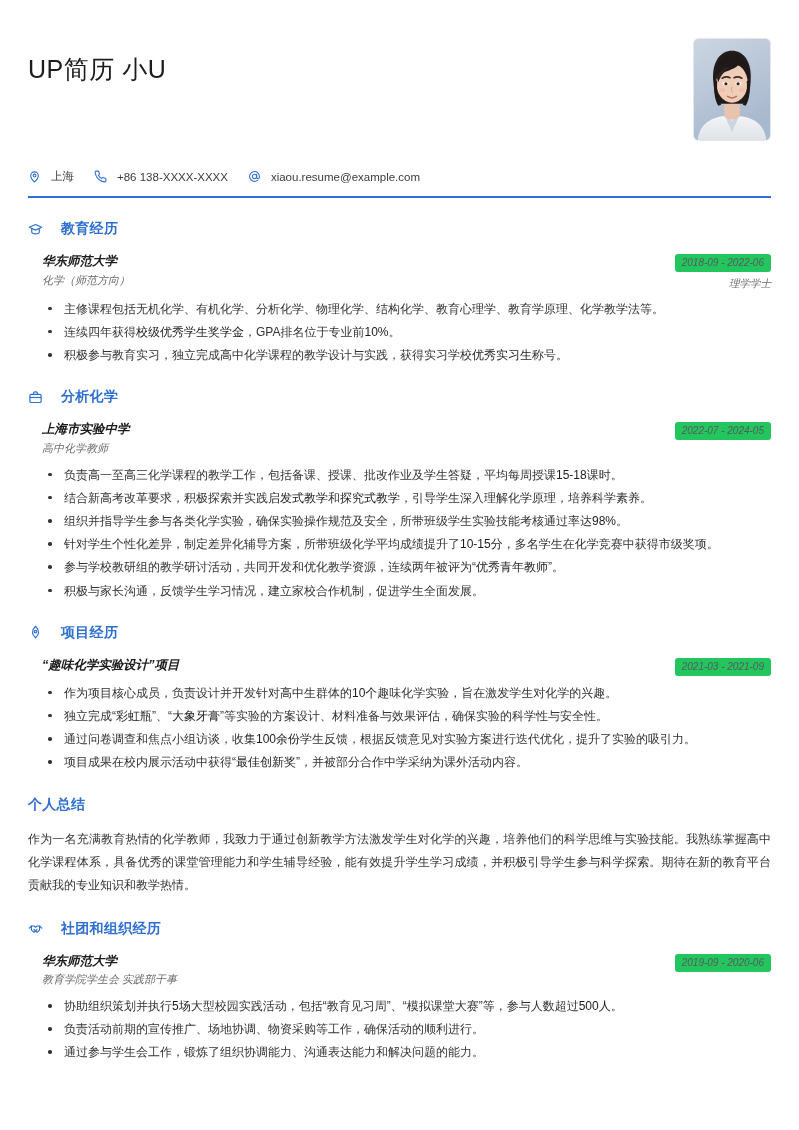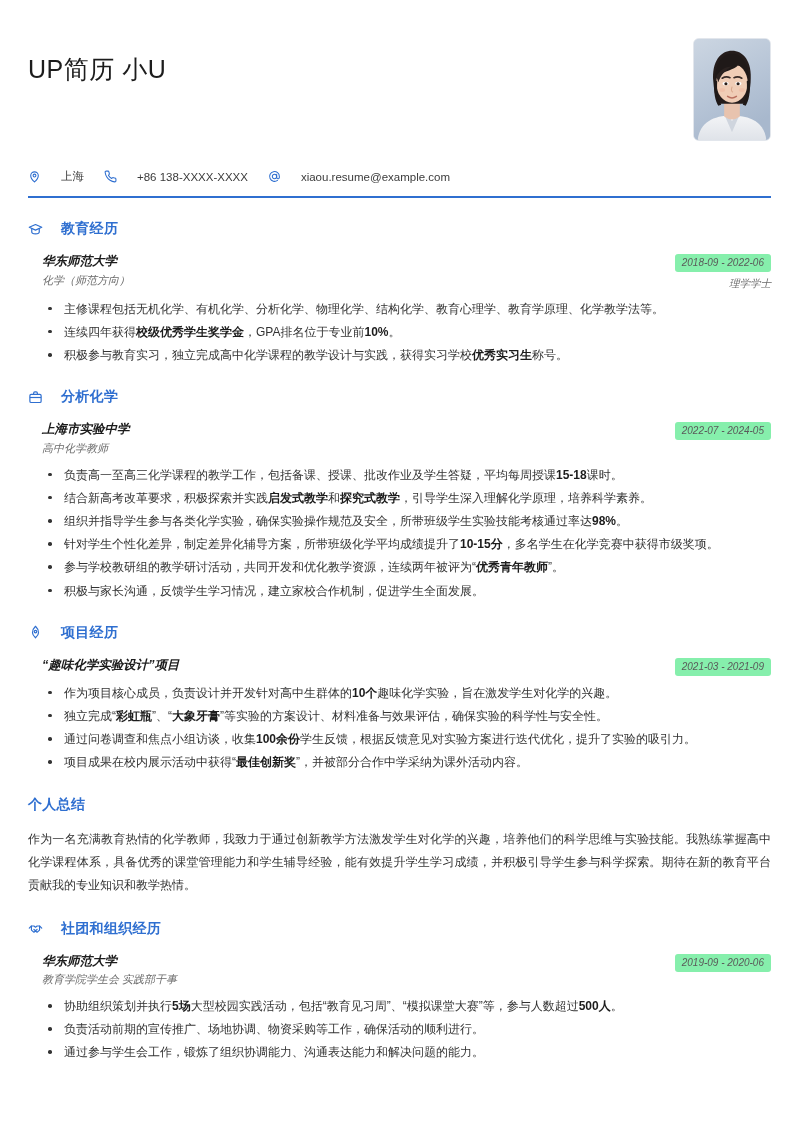--- a/index.html
+++ b/index.html
@@ -52,21 +52,21 @@
 
   
   .contacts {
     display: flex;
     align-items: center;
     gap: 20px;
     margin-top: 28px;
     font-size: 11.5px;
     color: #3b3b3b;
   }
-  .contact-item { display: flex; align-items: center; gap: 20px; white-space: nowrap; }
+  .contact-item { display: flex; align-items: center; gap: 10px; white-space: nowrap; }
   .contact-item .ico { display: inline-flex; width: 13px; height: 13px; color: #2f6fd0; flex: none; }
   .contact-item .ico svg { width: 13px; height: 13px; display: block; }
 
   .rule {
     margin-top: 12px;
     height: 2px;
     background: #2f6fd0;
     width: 100%;
   }
 
@@ -109,21 +109,21 @@
     line-height: 1.6;
     margin-top: 1px;
   }
 
   .entry-right { text-align: right; flex: none; padding-left: 14px; }
 
   .date-badge {
     display: inline-block;
     font-size: 10px;
     color: #5a5a5a;
-    background: #86efac;
+    background: #22c55e;
     border-radius: 3px;
     padding: 2px 7px;
     line-height: 1.4;
     white-space: nowrap;
   }
 
   .entry-extra {
     font-size: 10.5px;
     color: #6b6b6b;
     margin-top: 4px;
@@ -144,21 +144,21 @@
     content: "";
     position: absolute;
     left: 6px;
     top: 9px;
     width: 3.5px;
     height: 3.5px;
     background: #333333;
     border-radius: 50%;
   }
 
-  ul.bullets li b { font-weight: 700; color: #1c1c1c; }
+  ul.bullets li b { font-weight: 400; color: #1c1c1c; }
 
   .summary-text {
     font-size: 12px;
     line-height: 1.95;
     color: #333333;
     text-align: justify;
   }
 
   .section-title.no-icon { padding-left: 0; }
 </style>

